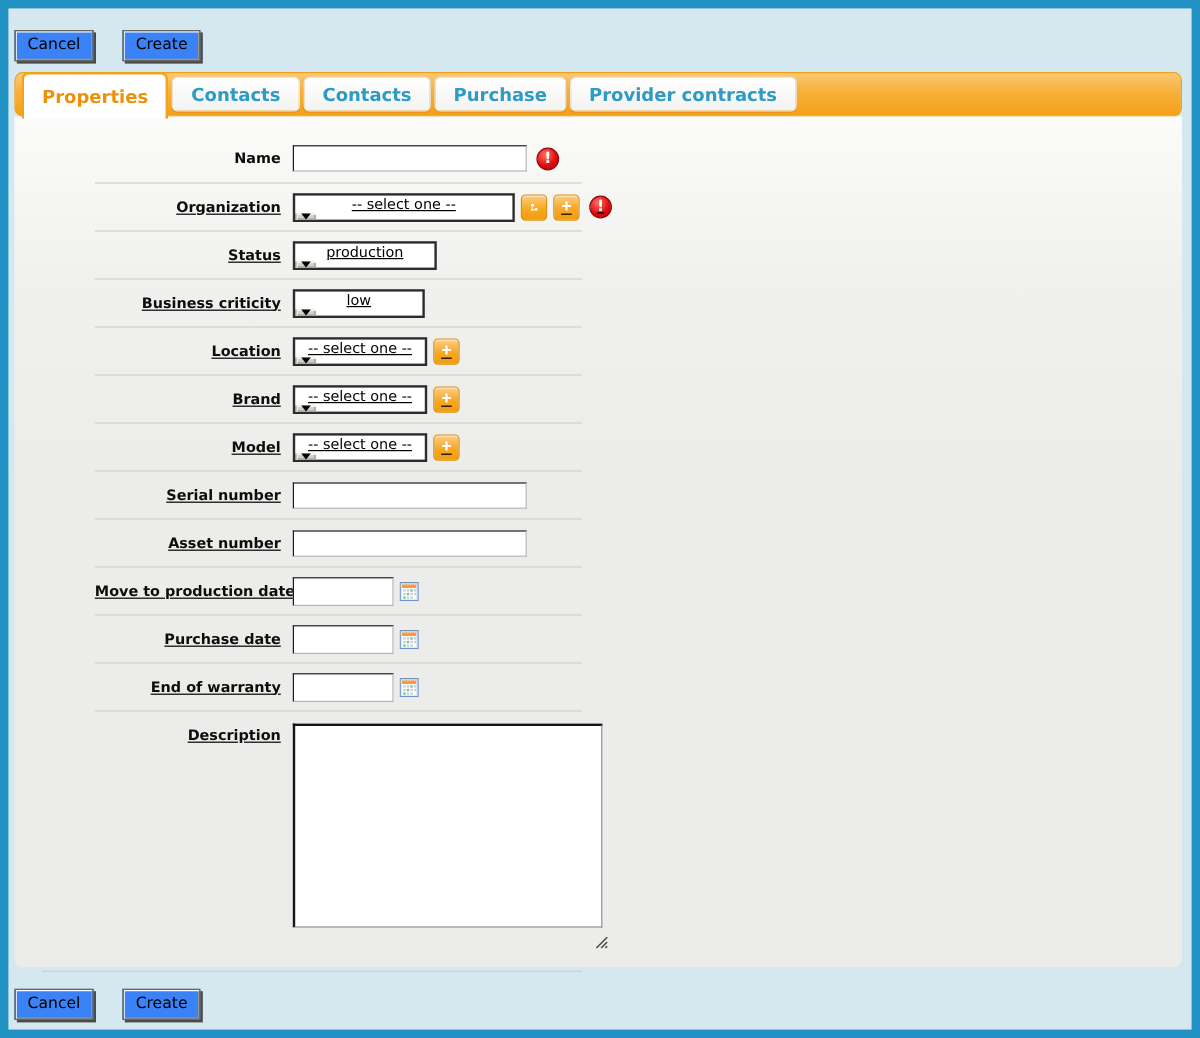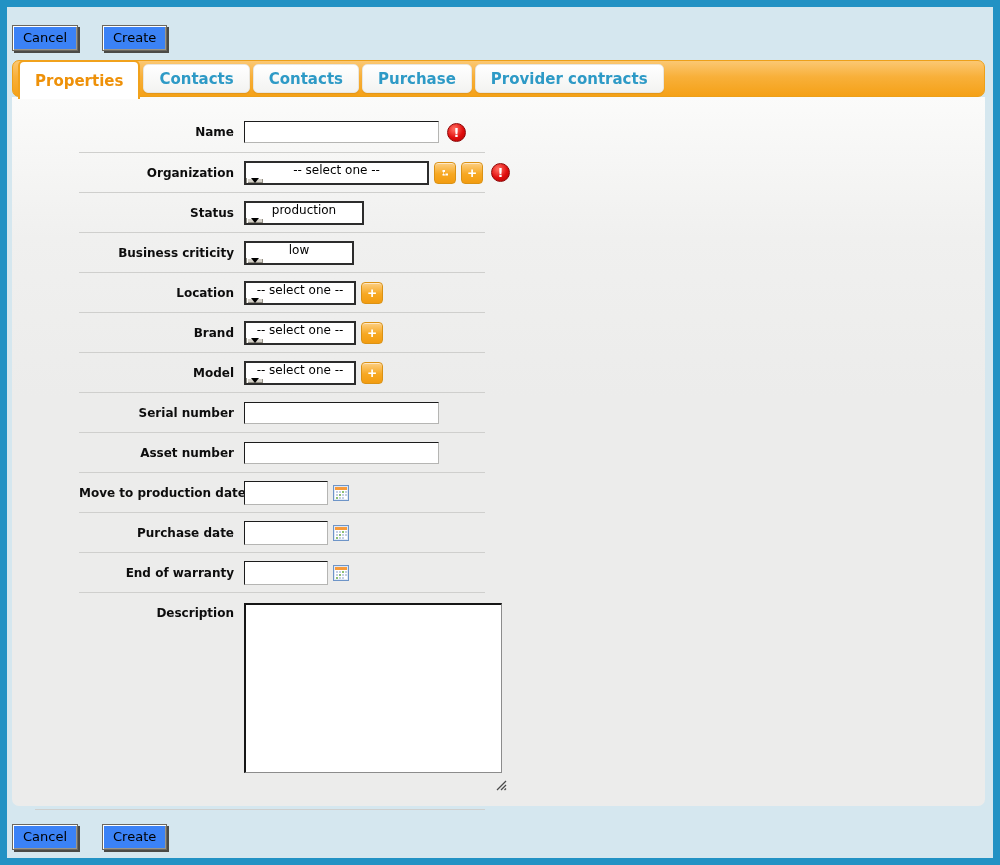--- a/index.html
+++ b/index.html
@@ -43,21 +43,21 @@
     border-radius:6px 6px 0 0; position:relative; z-index:2;
   }
   
   .panel {
     position:absolute; left:5px; top:90px; width:973px; height:709px;
     background:linear-gradient(180deg,#fbfbfa 0%,#f0f0ef 140px,#ececeb 300px,#ececeb 100%);
     border-radius:0 0 7px 7px; z-index:1;
   }
   .form { margin:15px 0 0 23px; width:450px; }
   .row { display:flex; align-items:center; min-height:40px;margin-left:44px; }
-  .row + .row { border-top:1px solid #cfcfcd; }
+  .row + .row { border-top:1px solid #cfcfcd;text-decoration:underline; }
   .row.tall { align-items:flex-start; padding:10px 0 14px 0; }
   .end-line { border-top:1px solid #cfcfcd; height:1px; }
   .flabel {
     width:155px; text-align:right; font-weight:bold; font-size:12px; color:#0d0d0d;
     flex:none; white-space:nowrap;
   }
   .row.tall .flabel { padding-top:3px; }
   .ctrl { display:flex; align-items:center; margin-left:10px; }
   .row.tall .ctrl { align-items:flex-start; flex-direction:column; }
   

